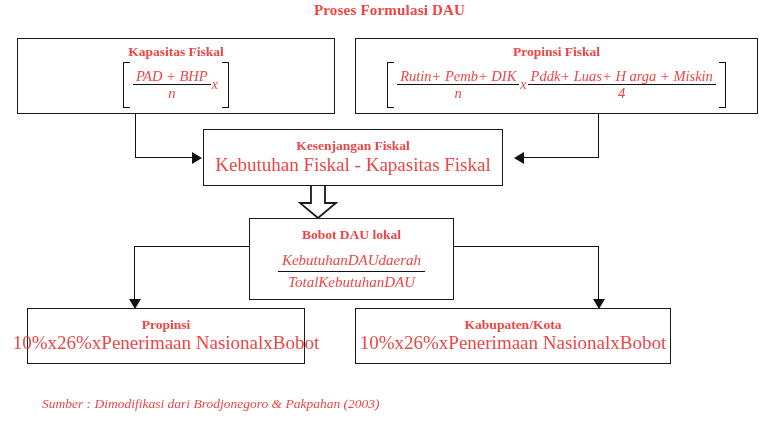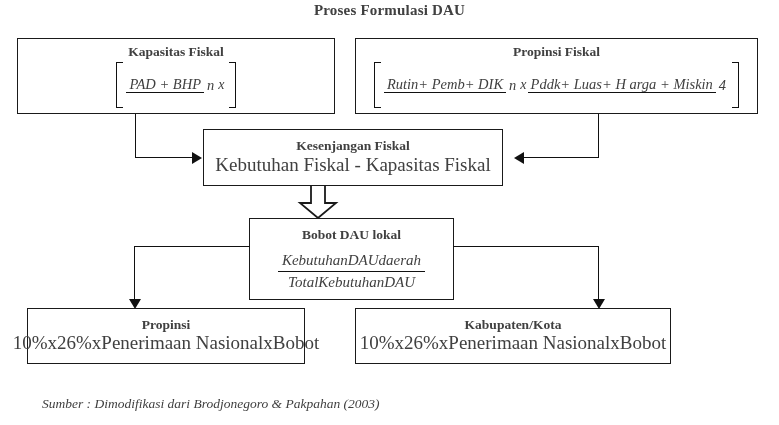--- a/index.html
+++ b/index.html
@@ -6,21 +6,21 @@
     margin: 0;
     padding: 0;
     background: #ffffff;
   }
   #page {
     position: relative;
     width: 779px;
     height: 425px;
     background: #ffffff;
     font-family: "Liberation Serif", "DejaVu Serif", serif;
-    color: #404040;
+    color: #ef4444;
     overflow: hidden;
   }
 
   
   .page-title {
     position: absolute;
     left: 0;
     top: 2px;
     width: 779px;
     text-align: center;
@@ -74,21 +74,21 @@
     box-sizing: border-box;
     border-top: 1.4px solid #111;
     border-bottom: 1.4px solid #111;
     position: relative;
   }
   .brk.left  { border-left: 1.4px solid #111; margin-right: 3px; }
   .brk.right { border-right: 1.4px solid #111; margin-left: 3px; }
 
   .frac {
     display: inline-flex;
-    flex-direction: row;
+    flex-direction: column;
     align-items: center;
     justify-content: flex-start;
     vertical-align: middle;
   }
   .frac .num {
     padding: 0 3px 1px 3px;
     border-bottom: 1.3px solid #111;
     white-space: nowrap;
   }
   .frac .den {

